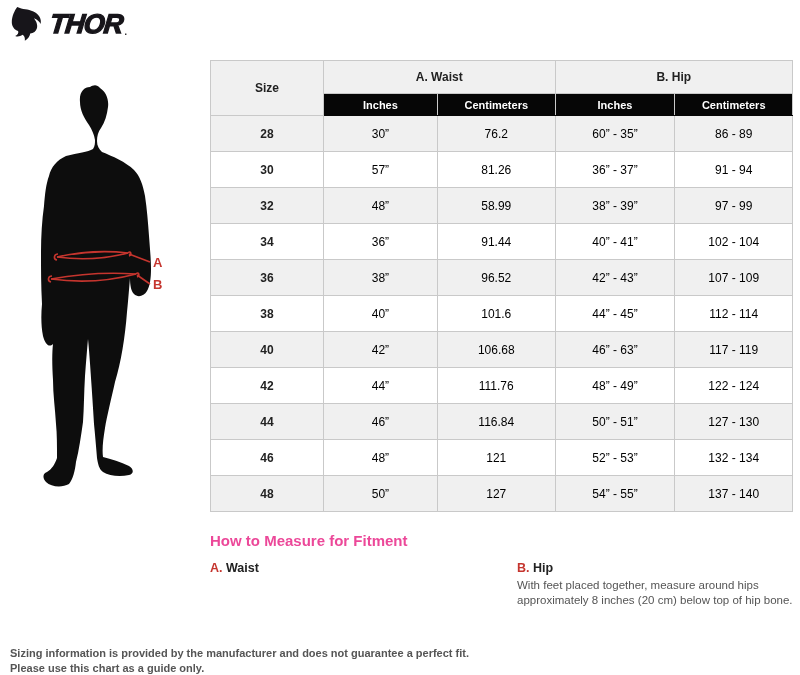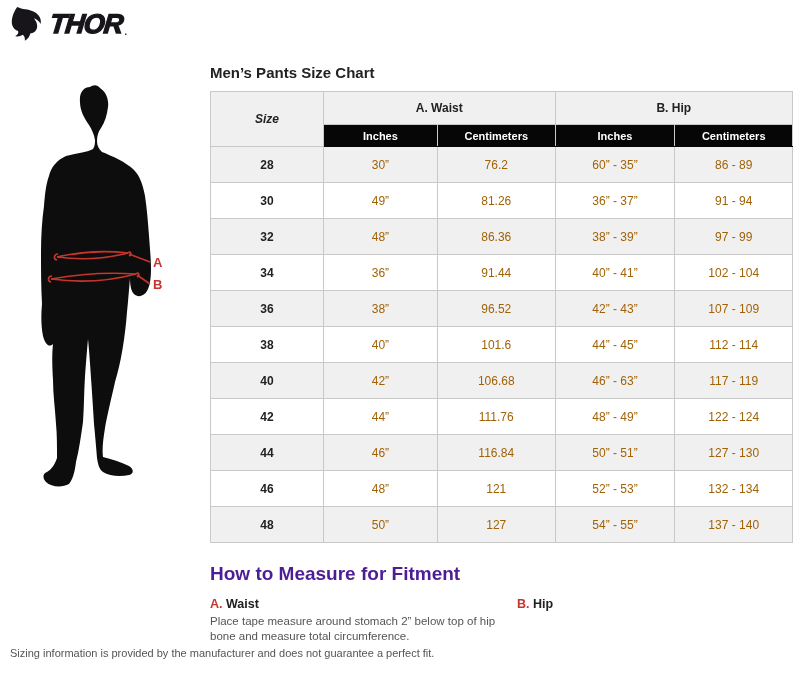--- a/index.html
+++ b/index.html
@@ -22,35 +22,35 @@
   .figure-wrap{position:absolute;left:0;top:60px;width:210px;height:440px;}
 
   
   .content{position:absolute;left:210px;top:60px;width:583px;}
   .chart-title{font-size:15px;font-weight:bold;color:#222;margin:4px 0 10px 0;}
 
   table.size-table{border-collapse:collapse;width:100%;table-layout:fixed;}
   .size-table th,.size-table td{border:1px solid #c9c9c9;text-align:center;vertical-align:middle;padding:0;}
   .size-table tr.group-row th{height:32px;background:#f0f0f0;color:#222;font-weight:bold;font-size:12px;}
   .size-table tr.units-row th{height:21px;background:#060606;color:#ffffff;font-weight:bold;font-size:11px;border-color:#060606;border-left-color:#c9c9c9;border-right-color:#c9c9c9;}
-  .size-table th.size-head{background:#f0f0f0;font-style:italic;}
-  .size-table tbody td{height:35px;font-size:12px;color:#a16207;}
+  .size-table th.size-head{background:#f0f0f0;}
+  .size-table tbody td{height:35px;font-size:12px;color:#000000;}
   .size-table tbody td.c-size{font-weight:bold;color:#222;}
   .size-table tbody tr:nth-child(odd){background:#f0f0f0;}
   .size-table tbody tr:nth-child(even){background:#ffffff;}
 
-  .howto-title{font-size:19px;font-weight:bold;color:#4c1d95;margin:20px 0 12px 0;}
+  .howto-title{font-size:15px;font-weight:bold;color:#ec4899;margin:20px 0 12px 0;}
   .measure-cols{display:flex;}
   .measure-col{flex:0 0 300px;}
   .measure-col.hip{flex:0 0 276px;margin-left:7px;}
   .m-title{font-size:12.5px;font-weight:bold;color:#222;margin-bottom:3px;}
   .m-prefix{color:#c5352e;}
   .m-text{font-size:11.5px;color:#555;line-height:15px;}
 
-  .footer{position:absolute;left:10px;top:646px;font-size:11px;color:#555;line-height:15px;}
+  .footer{position:absolute;left:10px;top:646px;font-size:11px;color:#555;line-height:15px;font-weight:bold;}
 </style>
 </head>
 <body>
 
 <div class="logo">
   <svg class="logo-icon" viewBox="0 0 40 40" xmlns="http://www.w3.org/2000/svg">
     <path fill="#17151a" d="M8,1 C14,4 20,3 26,6 C32,9 35.5,14 34,20 C33,17.5 30,14.5 26.5,13.5
       C29,16.5 31,20.5 30,24.5 C29,28.5 26,30.5 22.5,30.5 C22,33.5 20,36.5 16.5,38.5
       C16.8,35.5 16,33.2 14,32 C11,34 8,34.2 5.8,33.2 C8.8,32 9.8,30 9,27.8
       C5,26.6 2,22.6 2,18 C2,11.5 5,5 8,1 Z"></path>
@@ -123,21 +123,20 @@
       <path d="M52,216 C48,216 47,221 51,222"></path>
       <path d="M136,214 C139,211 140,216 137,217"></path>
       <path d="M137,215 L150,224"></path>
     </g>
     <text x="153" y="207" font-family="Liberation Sans, DejaVu Sans, sans-serif" font-size="13" font-weight="bold" fill="#c5352e">A</text>
     <text x="153" y="229" font-family="Liberation Sans, DejaVu Sans, sans-serif" font-size="13" font-weight="bold" fill="#c5352e">B</text>
   </svg>
 </div>
 
 <div class="content">
-  <div class="chart-title">Men’s Pants Size Chart</div>
 
   <table class="size-table">
     <colgroup>
       <col style="width:19.4%">
         <col style="width:19.6%">
         <col style="width:20.2%">
         <col style="width:20.6%">
         <col style="width:20.2%">
     </colgroup>
     <thead>
@@ -156,29 +155,29 @@
     <tbody>
         <tr>
           <td class="c-size">28</td>
           <td>30”</td>
           <td>76.2</td>
           <td>60” - 35”</td>
           <td>86 - 89</td>
         </tr>
         <tr>
           <td class="c-size">30</td>
-          <td>49”</td>
+          <td>57”</td>
           <td>81.26</td>
           <td>36” - 37”</td>
           <td>91 - 94</td>
         </tr>
         <tr>
           <td class="c-size">32</td>
           <td>48”</td>
-          <td>86.36</td>
+          <td>58.99</td>
           <td>38” - 39”</td>
           <td>97 - 99</td>
         </tr>
         <tr>
           <td class="c-size">34</td>
           <td>36”</td>
           <td>91.44</td>
           <td>40” - 41”</td>
           <td>102 - 104</td>
         </tr>
@@ -235,26 +234,27 @@
   </table>
 
   <div class="howto-title">How to Measure for Fitment</div>
 
   <div class="measure-cols">
     <div class="measure-col waist">
       <div class="m-title">
         <span class="m-prefix">A.</span>
         <span>Waist</span>
       </div>
-      <div class="m-text">Place tape measure around stomach 2” below top of hip bone and measure total circumference.</div>
     </div>
     <div class="measure-col hip">
       <div class="m-title">
         <span class="m-prefix">B.</span>
         <span>Hip</span>
       </div>
+      <div class="m-text">With feet placed together, measure around hips approximately 8 inches (20 cm) below top of hip bone.</div>
     </div>
   </div>
 </div>
 
 <div class="footer">
   <div>Sizing information is provided by the manufacturer and does not guarantee a perfect fit.</div>
+  <div>Please use this chart as a guide only.</div>
 </div>
 
 </body></html>

